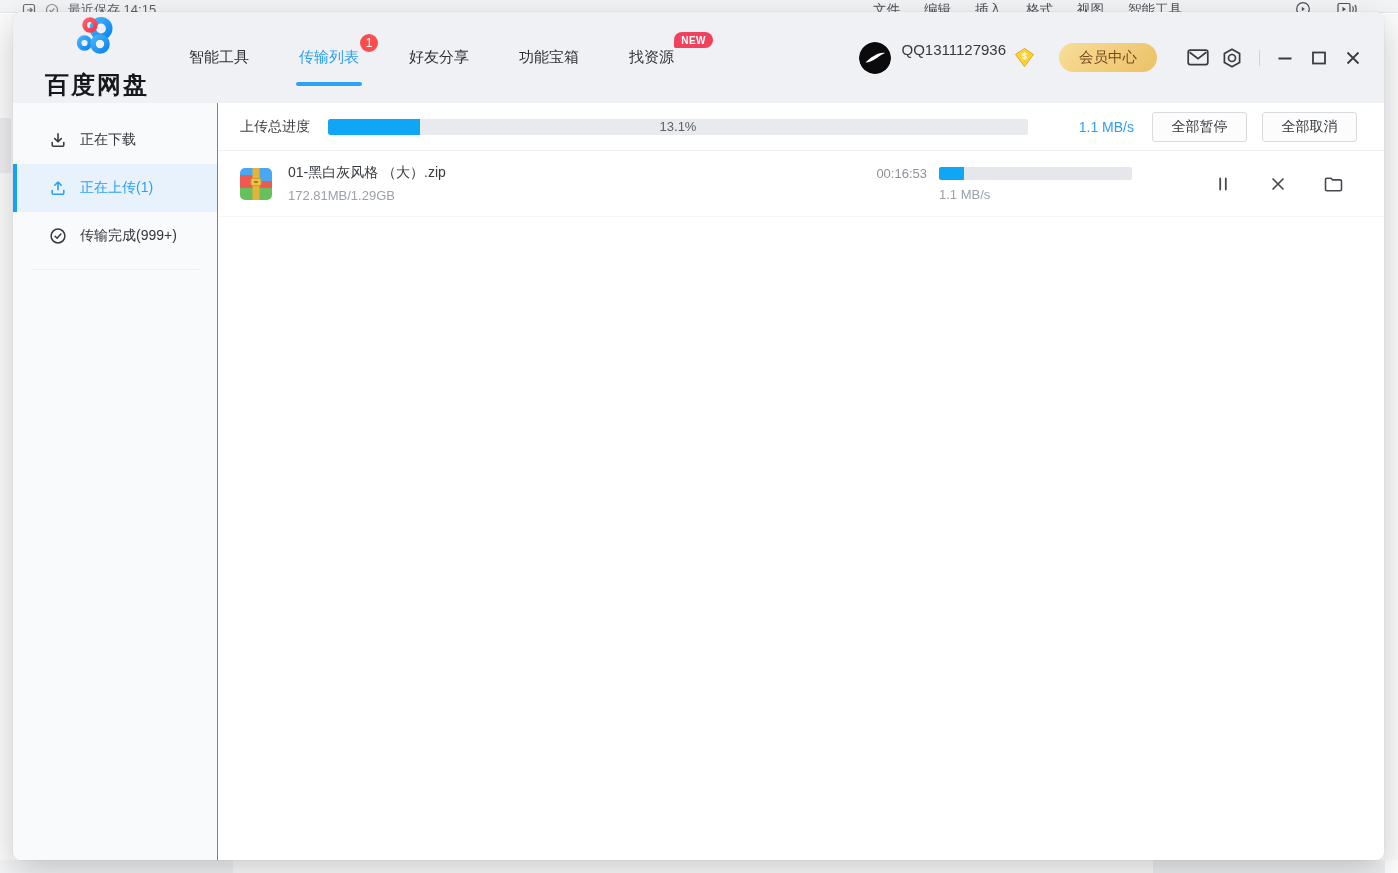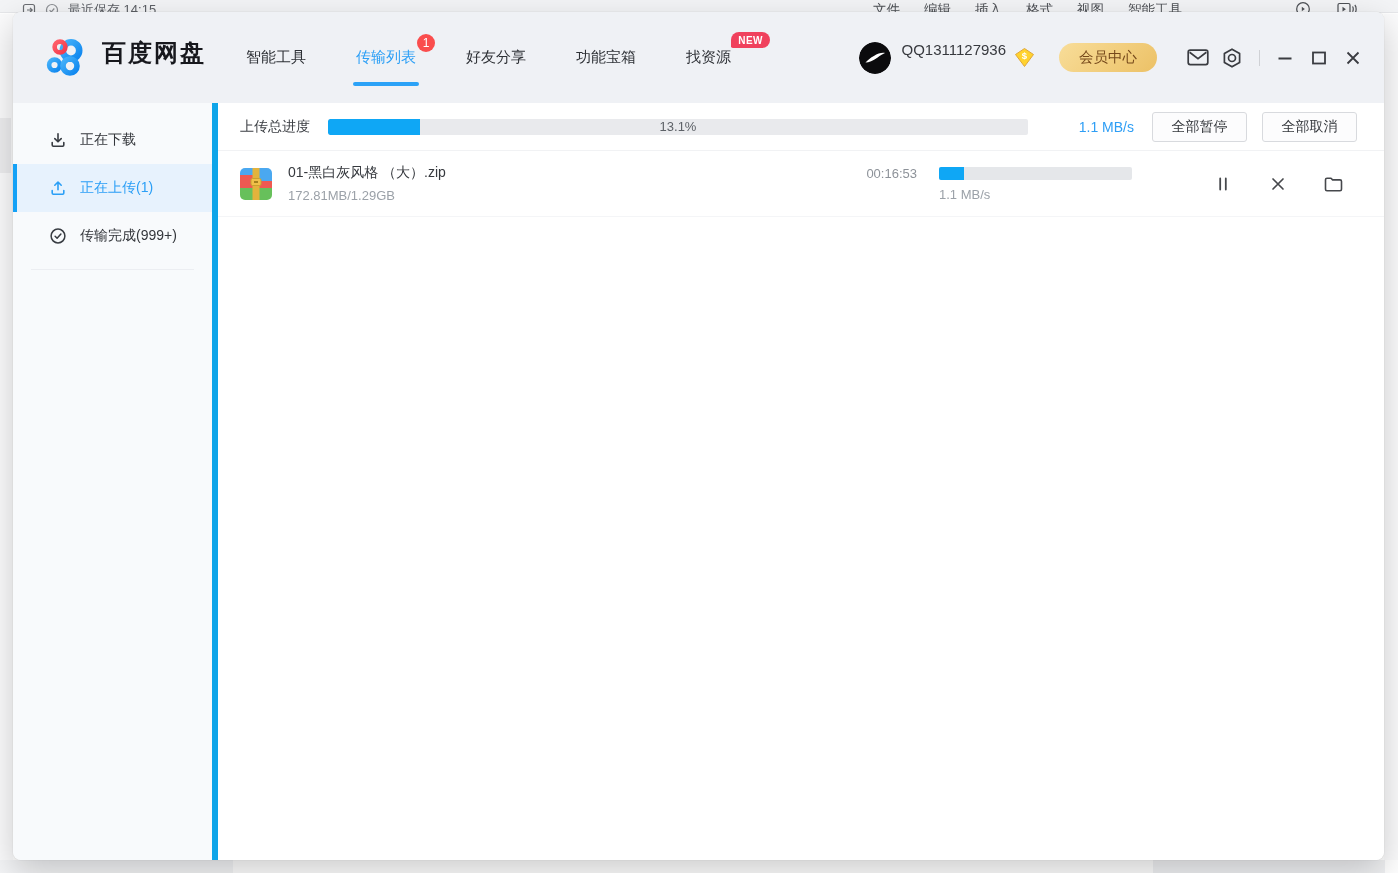--- a/index.html
+++ b/index.html
@@ -18,21 +18,21 @@
   .bg-bottom-left { position:absolute; left:0; top:860px; width:233px; height:13px; background:#f4f5f7; }
   .bg-bottom-mid { position:absolute; left:233px; top:860px; width:920px; height:13px; background:#ffffff; }
   .bg-bottom-right { position:absolute; left:1153px; top:860px; width:232px; height:13px; background:#f1f2f4; }
 
   
   .win { position:absolute; left:13px; top:12px; width:1371px; height:848px; background:#fff; border-radius:8px;
          box-shadow:0 12px 34px rgba(0,0,0,.20), 0 0 1px rgba(0,0,0,.25); overflow:hidden; display:flex; flex-direction:column; }
 
   
   .win-header { flex:0 0 91px; background:#eff1f5; display:flex; align-items:center; position:relative; }
-  .logo { display:flex; align-items:flex-start; gap:13px; margin-left:32px; cursor:pointer; }
+  .logo { display:flex; align-items:center; gap:13px; margin-left:32px; cursor:pointer;flex-direction:column; }
   .logo-text { font-size:24px; font-weight:bold; color:#17181d; letter-spacing:2px; }
   .nav { display:flex; gap:46px; margin-left:38px; }
   .nav-item { position:relative; font-size:15px; color:#2e3136; padding:6px 2px; cursor:pointer; white-space:nowrap; }
   .nav-item.active { color:#2b9ff6; }
   .nav-underline { position:absolute; left:50%; transform:translateX(-50%); bottom:-13px; width:66px; height:4px; border-radius:2px; background:#2ba2f7; }
   .nav-badge { position:absolute; right:-17px; top:-8px; min-width:18px; height:18px; border-radius:9px; background:#fa4d4d; color:#fff;
                font-size:12px; display:flex; align-items:center; justify-content:center; padding:0 4px; }
   .nav-tag { position:absolute; right:-37px; top:-10px; background:#f0415d; color:#fff; font-size:10px; font-weight:bold;
              padding:2.5px 7px; border-radius:9px 9px 9px 2px; letter-spacing:.5px; }
   .user { display:flex; align-items:center; margin-left:auto; margin-right:18px; }
@@ -42,21 +42,21 @@
   .member-btn { margin-left:24px; height:29px; padding:0 20px; border-radius:15px; border:none; cursor:pointer;
                 background:linear-gradient(135deg,#f8dd99,#ecc166); color:#76491b; font-size:14.5px; display:flex; align-items:center; font-family:inherit; }
   .icon-btn { width:26px; height:26px; display:flex; align-items:center; justify-content:center; cursor:pointer; }
   .mail-btn { margin-left:28px; }
   .gear-btn { margin-left:8px; }
   .v-div { width:1px; height:16px; background:#cfd1d5; margin:0 12px 0 14px; }
   .winctl { display:flex; align-items:center; gap:8px; }
 
   
   .win-body { flex:1; display:flex; min-height:0; }
-  .sidebar { flex:0 0 205px; background:#f8fafc; border-right:6px solid #0ea5e9; padding-top:13px; }
+  .sidebar { flex:0 0 205px; background:#f8fafc; border-right:1px solid #0ea5e9; padding-top:13px; }
   .side-item { height:48px; display:flex; align-items:center; gap:13px; padding-left:36px; font-size:14px; color:#33363b; cursor:pointer; position:relative; }
   .side-item.active { background:#e7f2fd; color:#2b9ff6;text-align:center; }
   .side-item.active::before { content:""; position:absolute; left:0; top:0; width:4px; height:100%; background:#14a1f6; }
   .side-div { height:1px; background:#eceef2; margin:9px 18px 0; }
 
   .content { flex:1; display:flex; flex-direction:column; background:#fff; min-width:0; }
   .summary-row { flex:0 0 48px; display:flex; align-items:center; padding:0 27px 0 22px; border-bottom:1px solid #f1f2f4; }
   .sum-label { font-size:14px; color:#3a3d42; margin-right:18px; white-space:nowrap; }
   .sum-bar { flex:1; height:16px; background:#e9eaed; border-radius:2px; position:relative; overflow:hidden; }
   .sum-fill { height:100%; background:#0fa7f5; border-radius:2px 0 0 2px; }
@@ -75,21 +75,21 @@
            background:linear-gradient(180deg,#4aa8f0 0 40%,#ee5a52 40% 62%,#67c05b 62% 100%); }
   .zip-strip { position:absolute; left:50%; top:0; transform:translateX(-50%); width:7px; height:100%; background:#e3b33c; }
   .zip-buckle { position:absolute; left:50%; top:10px; transform:translateX(-50%); width:11px; height:8px; background:#f0c04a;
                 border-radius:2px; border:1px solid #caa02f; }
   .zip-hole { position:absolute; left:50%; top:13px; transform:translateX(-50%); width:4px; height:2px; background:#a5801f; }
   .file-meta { margin-left:16px; min-width:0; }
   .file-name { font-size:14px; color:#36393e; white-space:nowrap; }
   .file-size { font-size:13px; color:#9ba1a8; margin-top:6px; }
   .file-spacer { flex:1; }
   .prog-wrap { display:flex; align-items:flex-start; }
-  .prog-time { font-size:13px; color:#8d9299; line-height:13px; margin:0 22px 0 0; }
+  .prog-time { font-size:13px; color:#8d9299; line-height:13px; margin:0 12px 0 0; }
   .prog-col { width:193px; }
   .mini-bar { height:13px; background:#e5e7ea; border-radius:2px; overflow:hidden; }
   .mini-fill { height:100%; background:#0fa7f5; }
   .mini-speed { font-size:13px; color:#9ba1a8; margin-top:8px; line-height:13px; }
   .row-actions { display:flex; align-items:center; gap:33px; margin-left:80px; }
   .act-btn { width:22px; height:22px; display:flex; align-items:center; justify-content:center; cursor:pointer; }
   .file-list-rest { flex:1; }
 
   svg { display:block; }
 </style>

